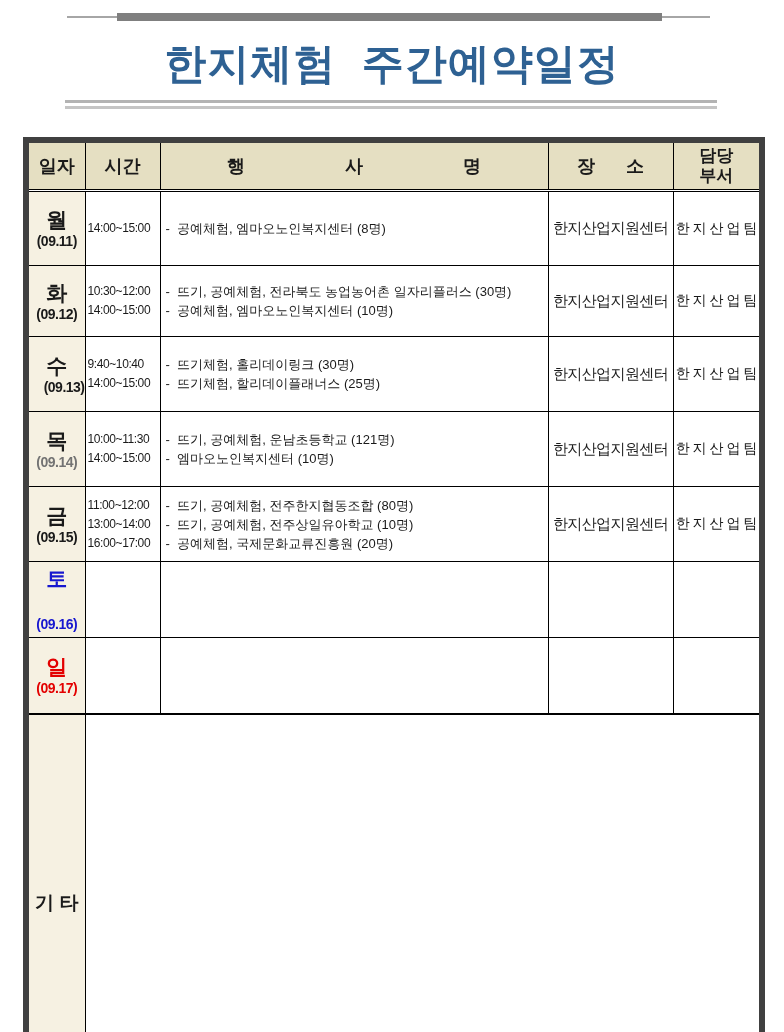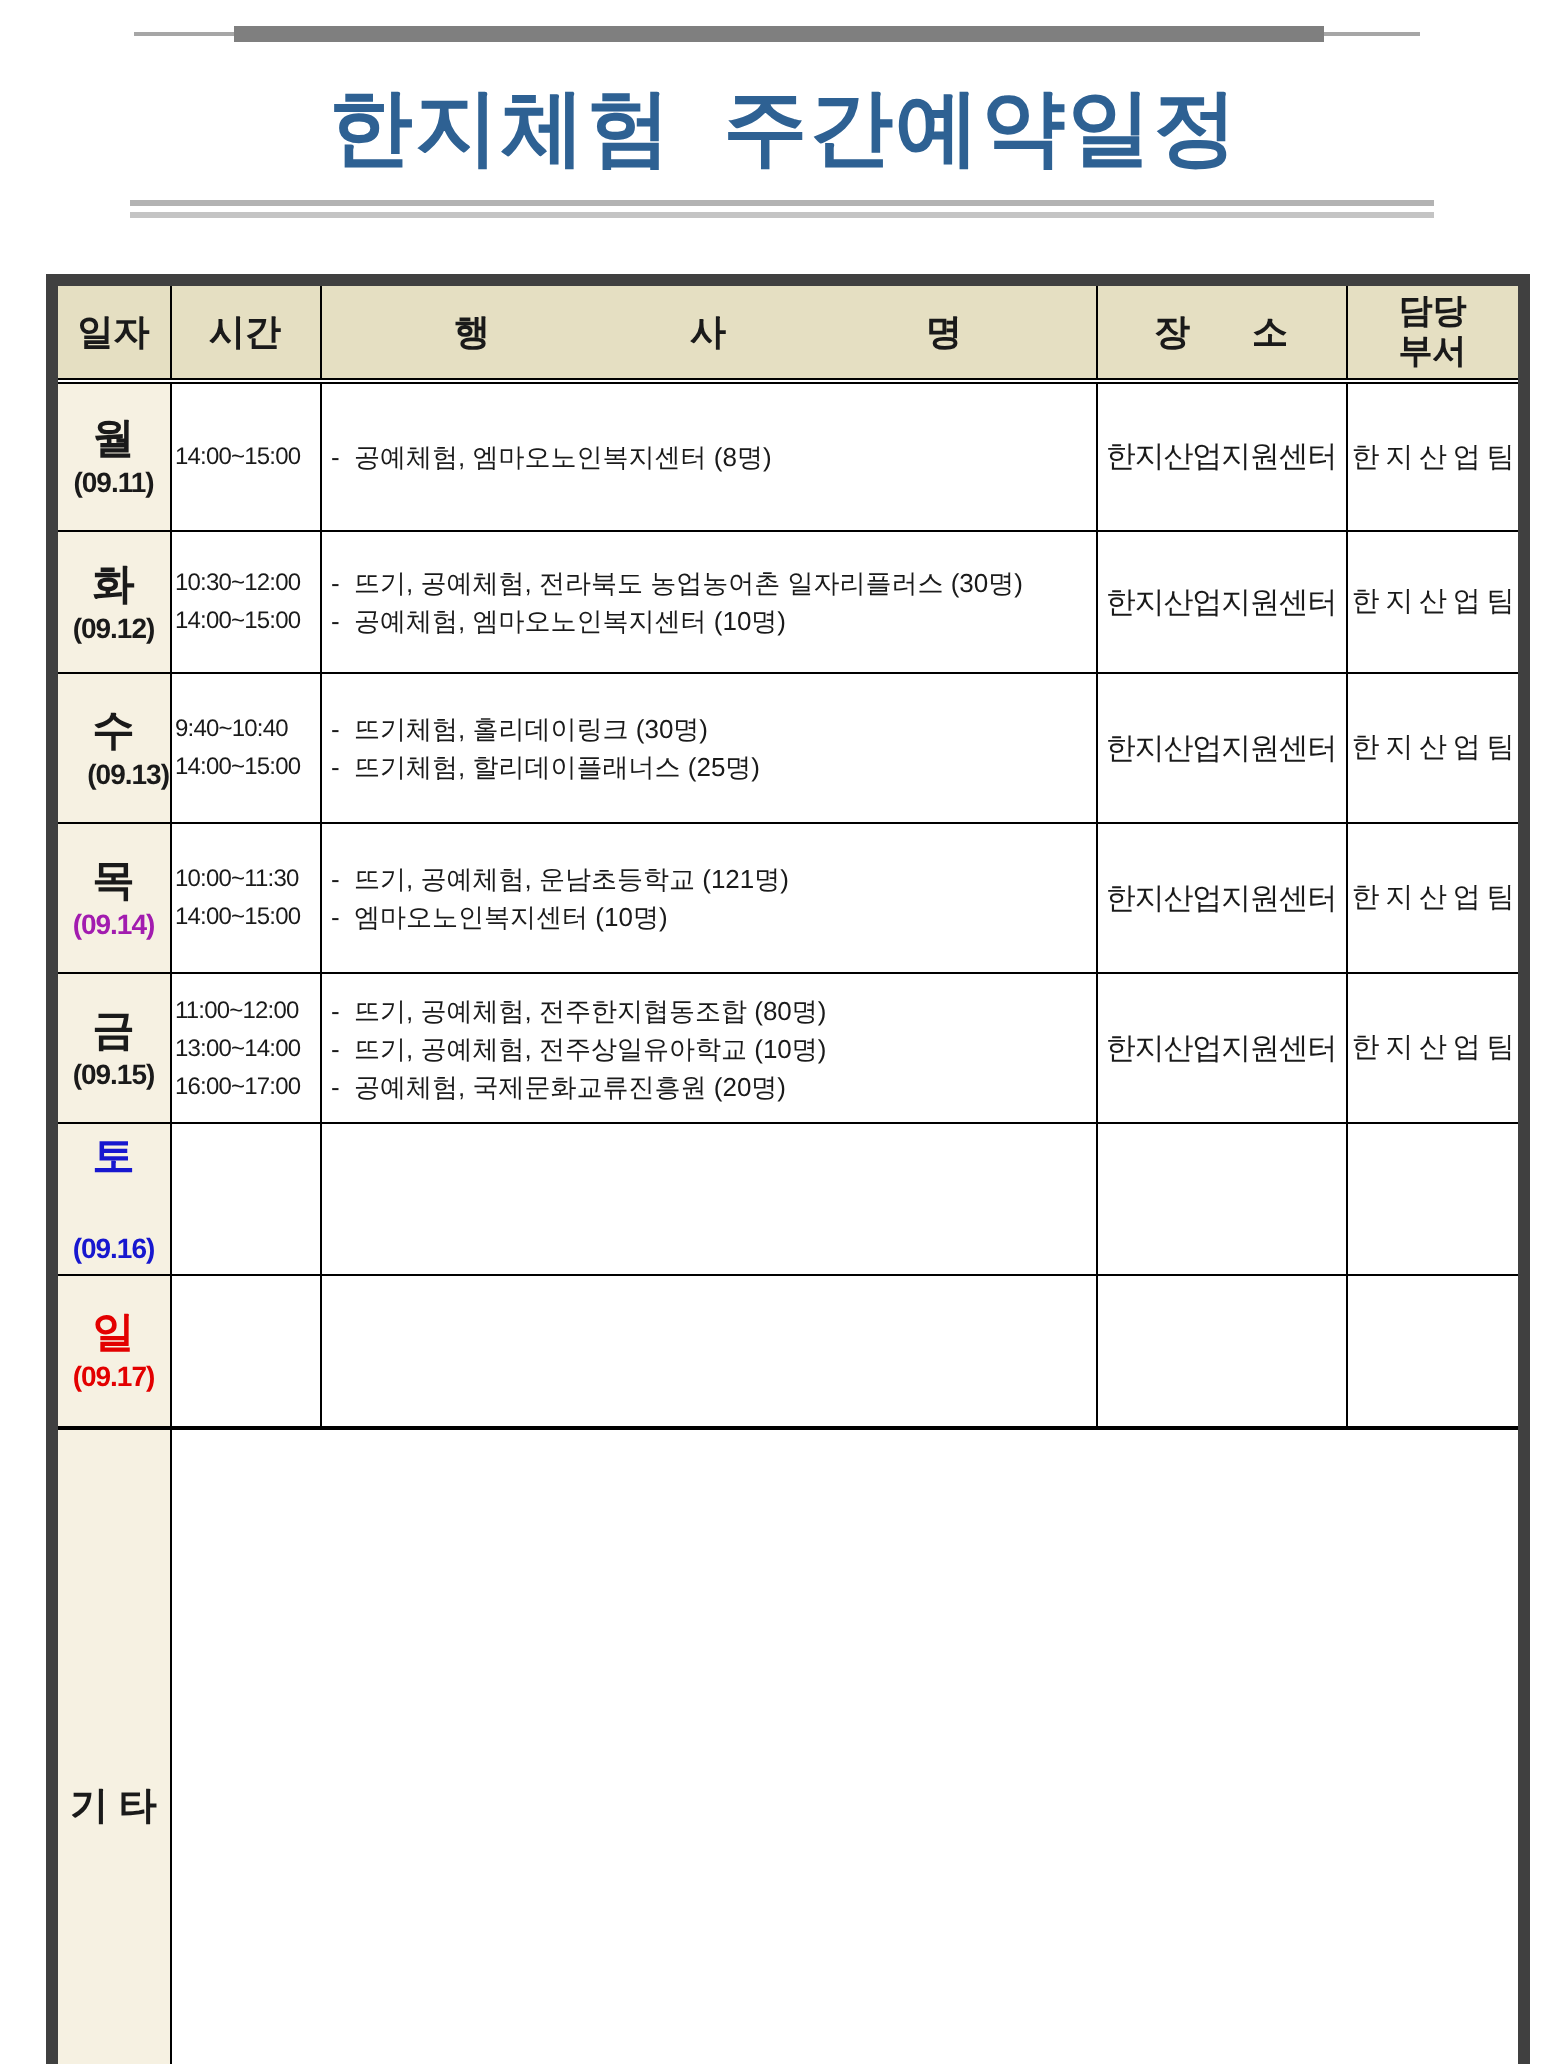--- a/index.html
+++ b/index.html
@@ -131,21 +131,21 @@
       <div>-  뜨기체험, 홀리데이링크 (30명)</div>
       <div>-  뜨기체험, 할리데이플래너스 (25명)</div>
     </td>
     <td class="place">한지산업지원센터</td>
     <td class="dept">한 지 산 업 팀</td>
   </tr>
 
   <tr class="r-thu">
     <td class="day">
       <div class="dayname" style="color: rgb(26, 26, 26);">목</div>
-      <div class="daydate" style="color: #a21caf;">(09.14)</div>
+      <div class="daydate" style="color: #737373;">(09.14)</div>
     </td>
     <td class="time">
       <div>10:00~11:30</div>
       <div>14:00~15:00</div>
     </td>
     <td class="event">
       <div>-  뜨기, 공예체험, 운남초등학교 (121명)</div>
       <div>-  엠마오노인복지센터 (10명)</div>
     </td>
     <td class="place">한지산업지원센터</td>

